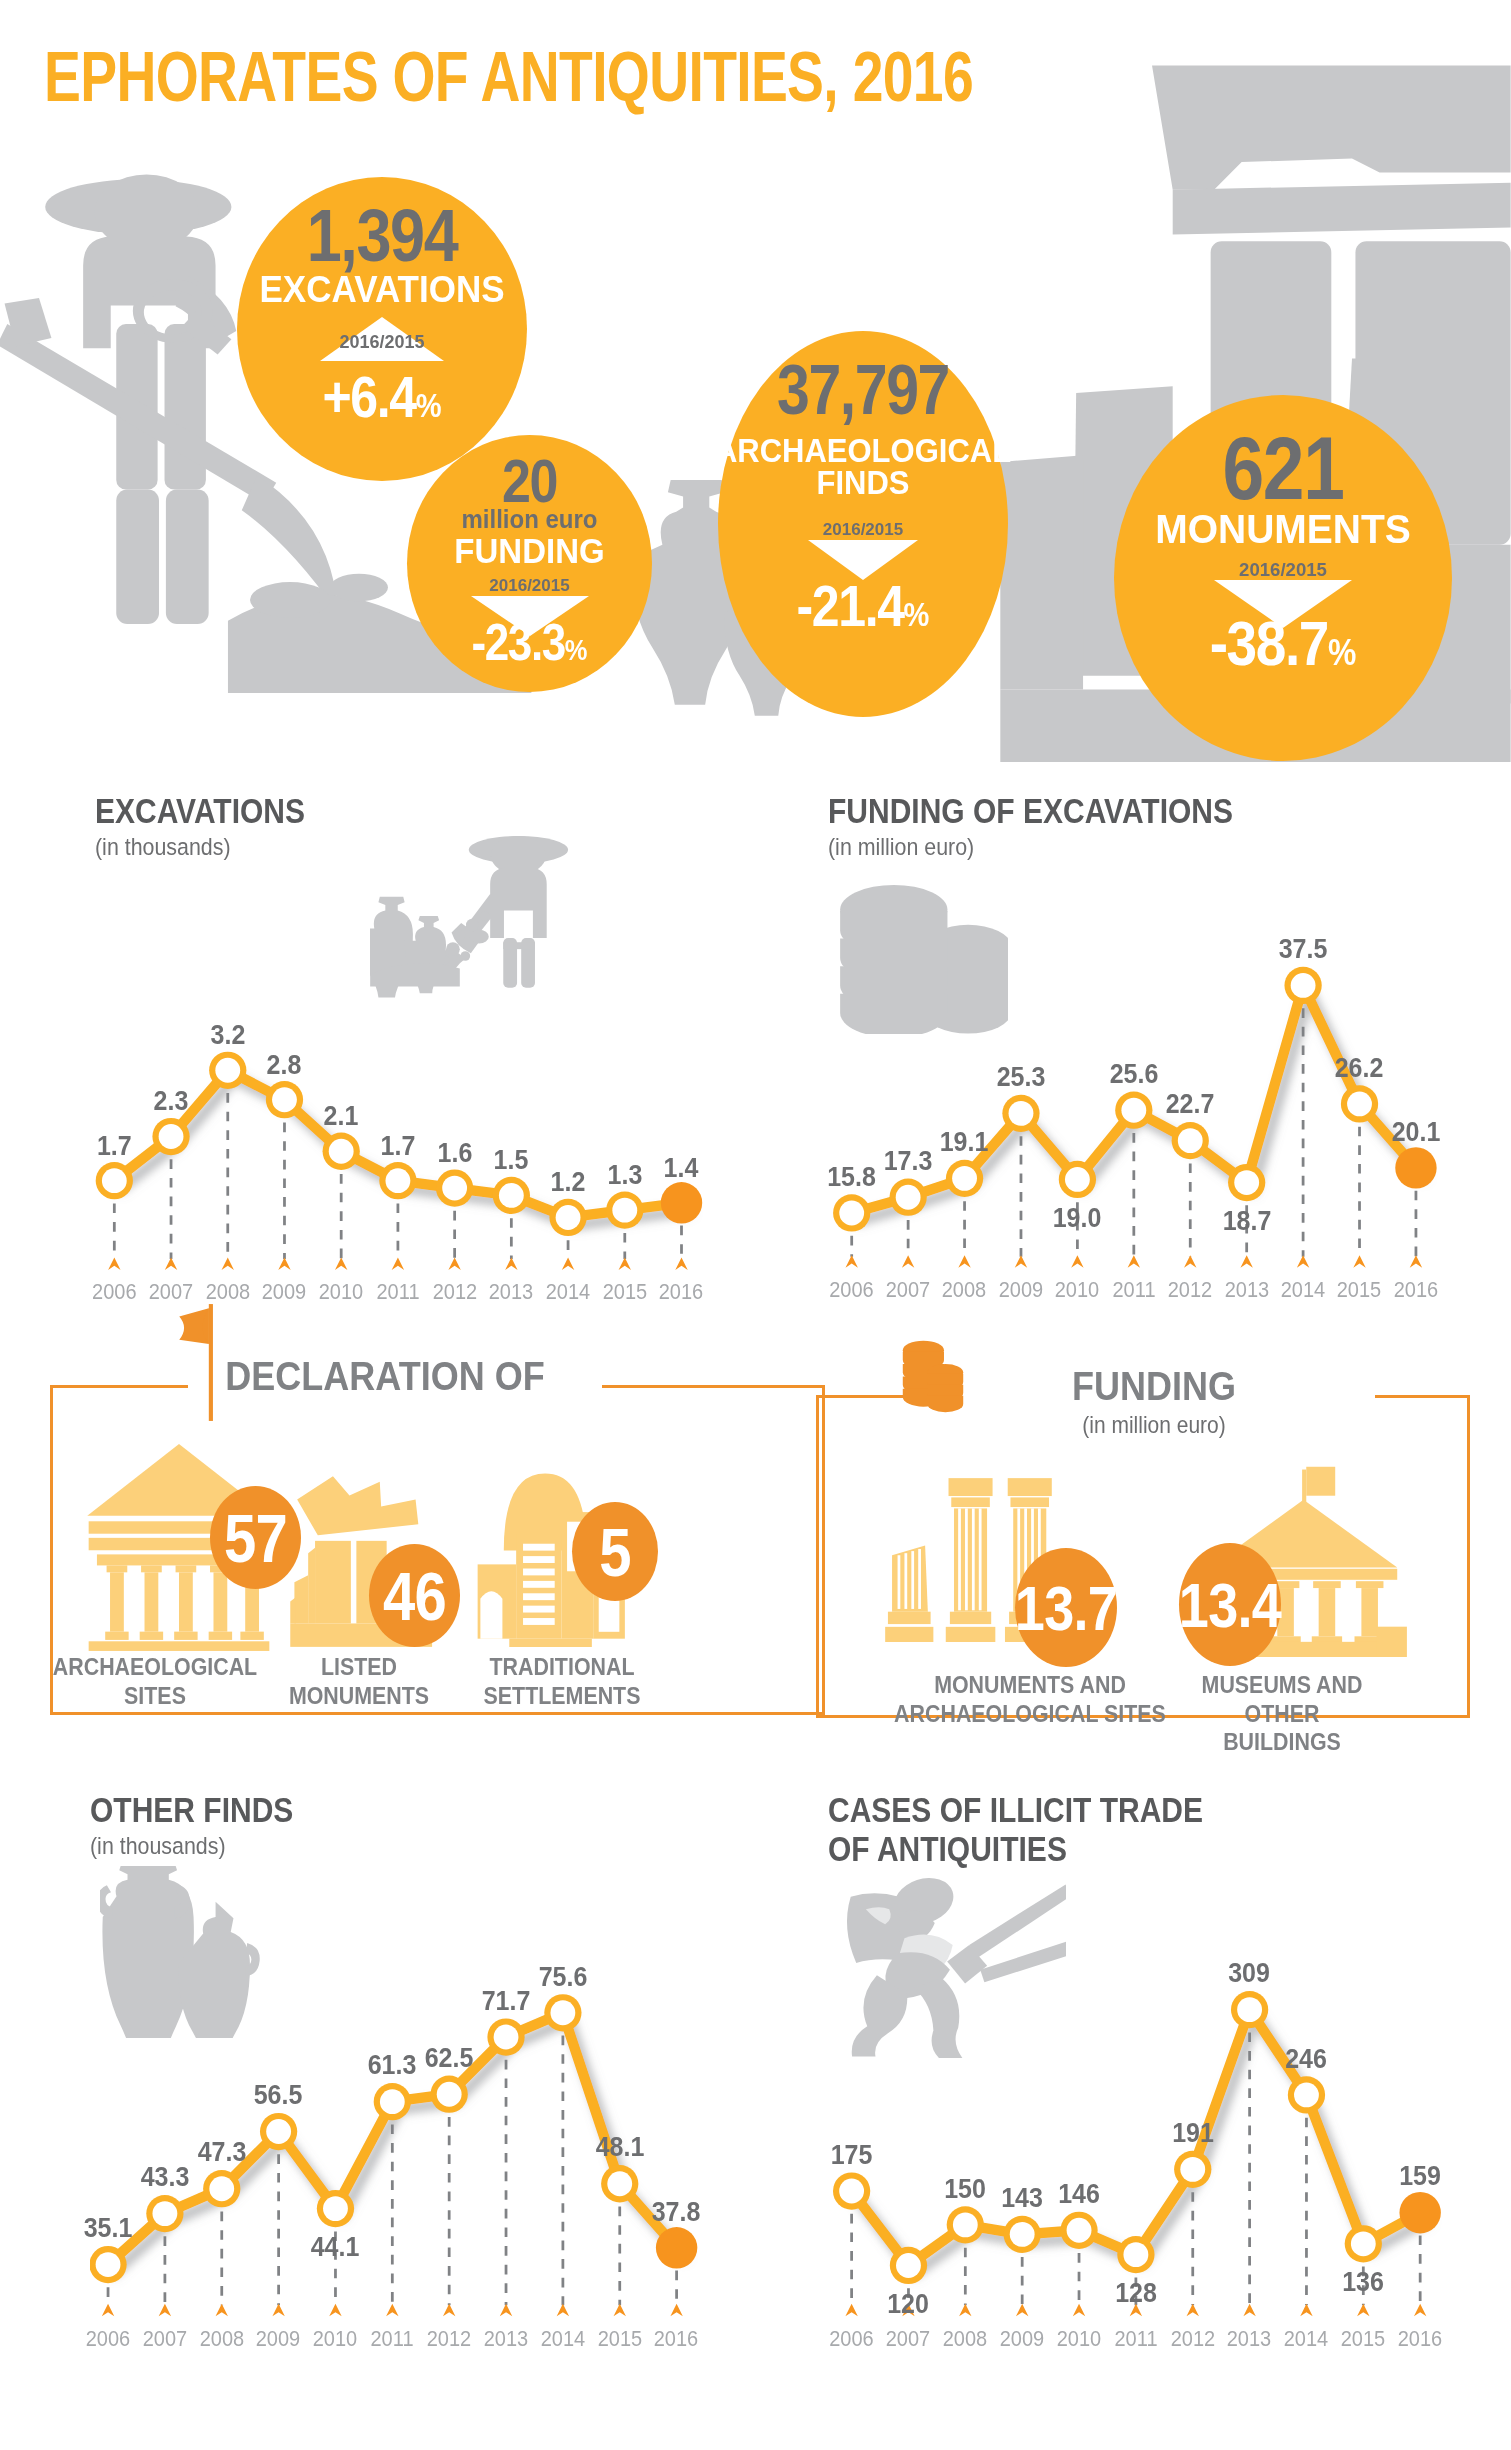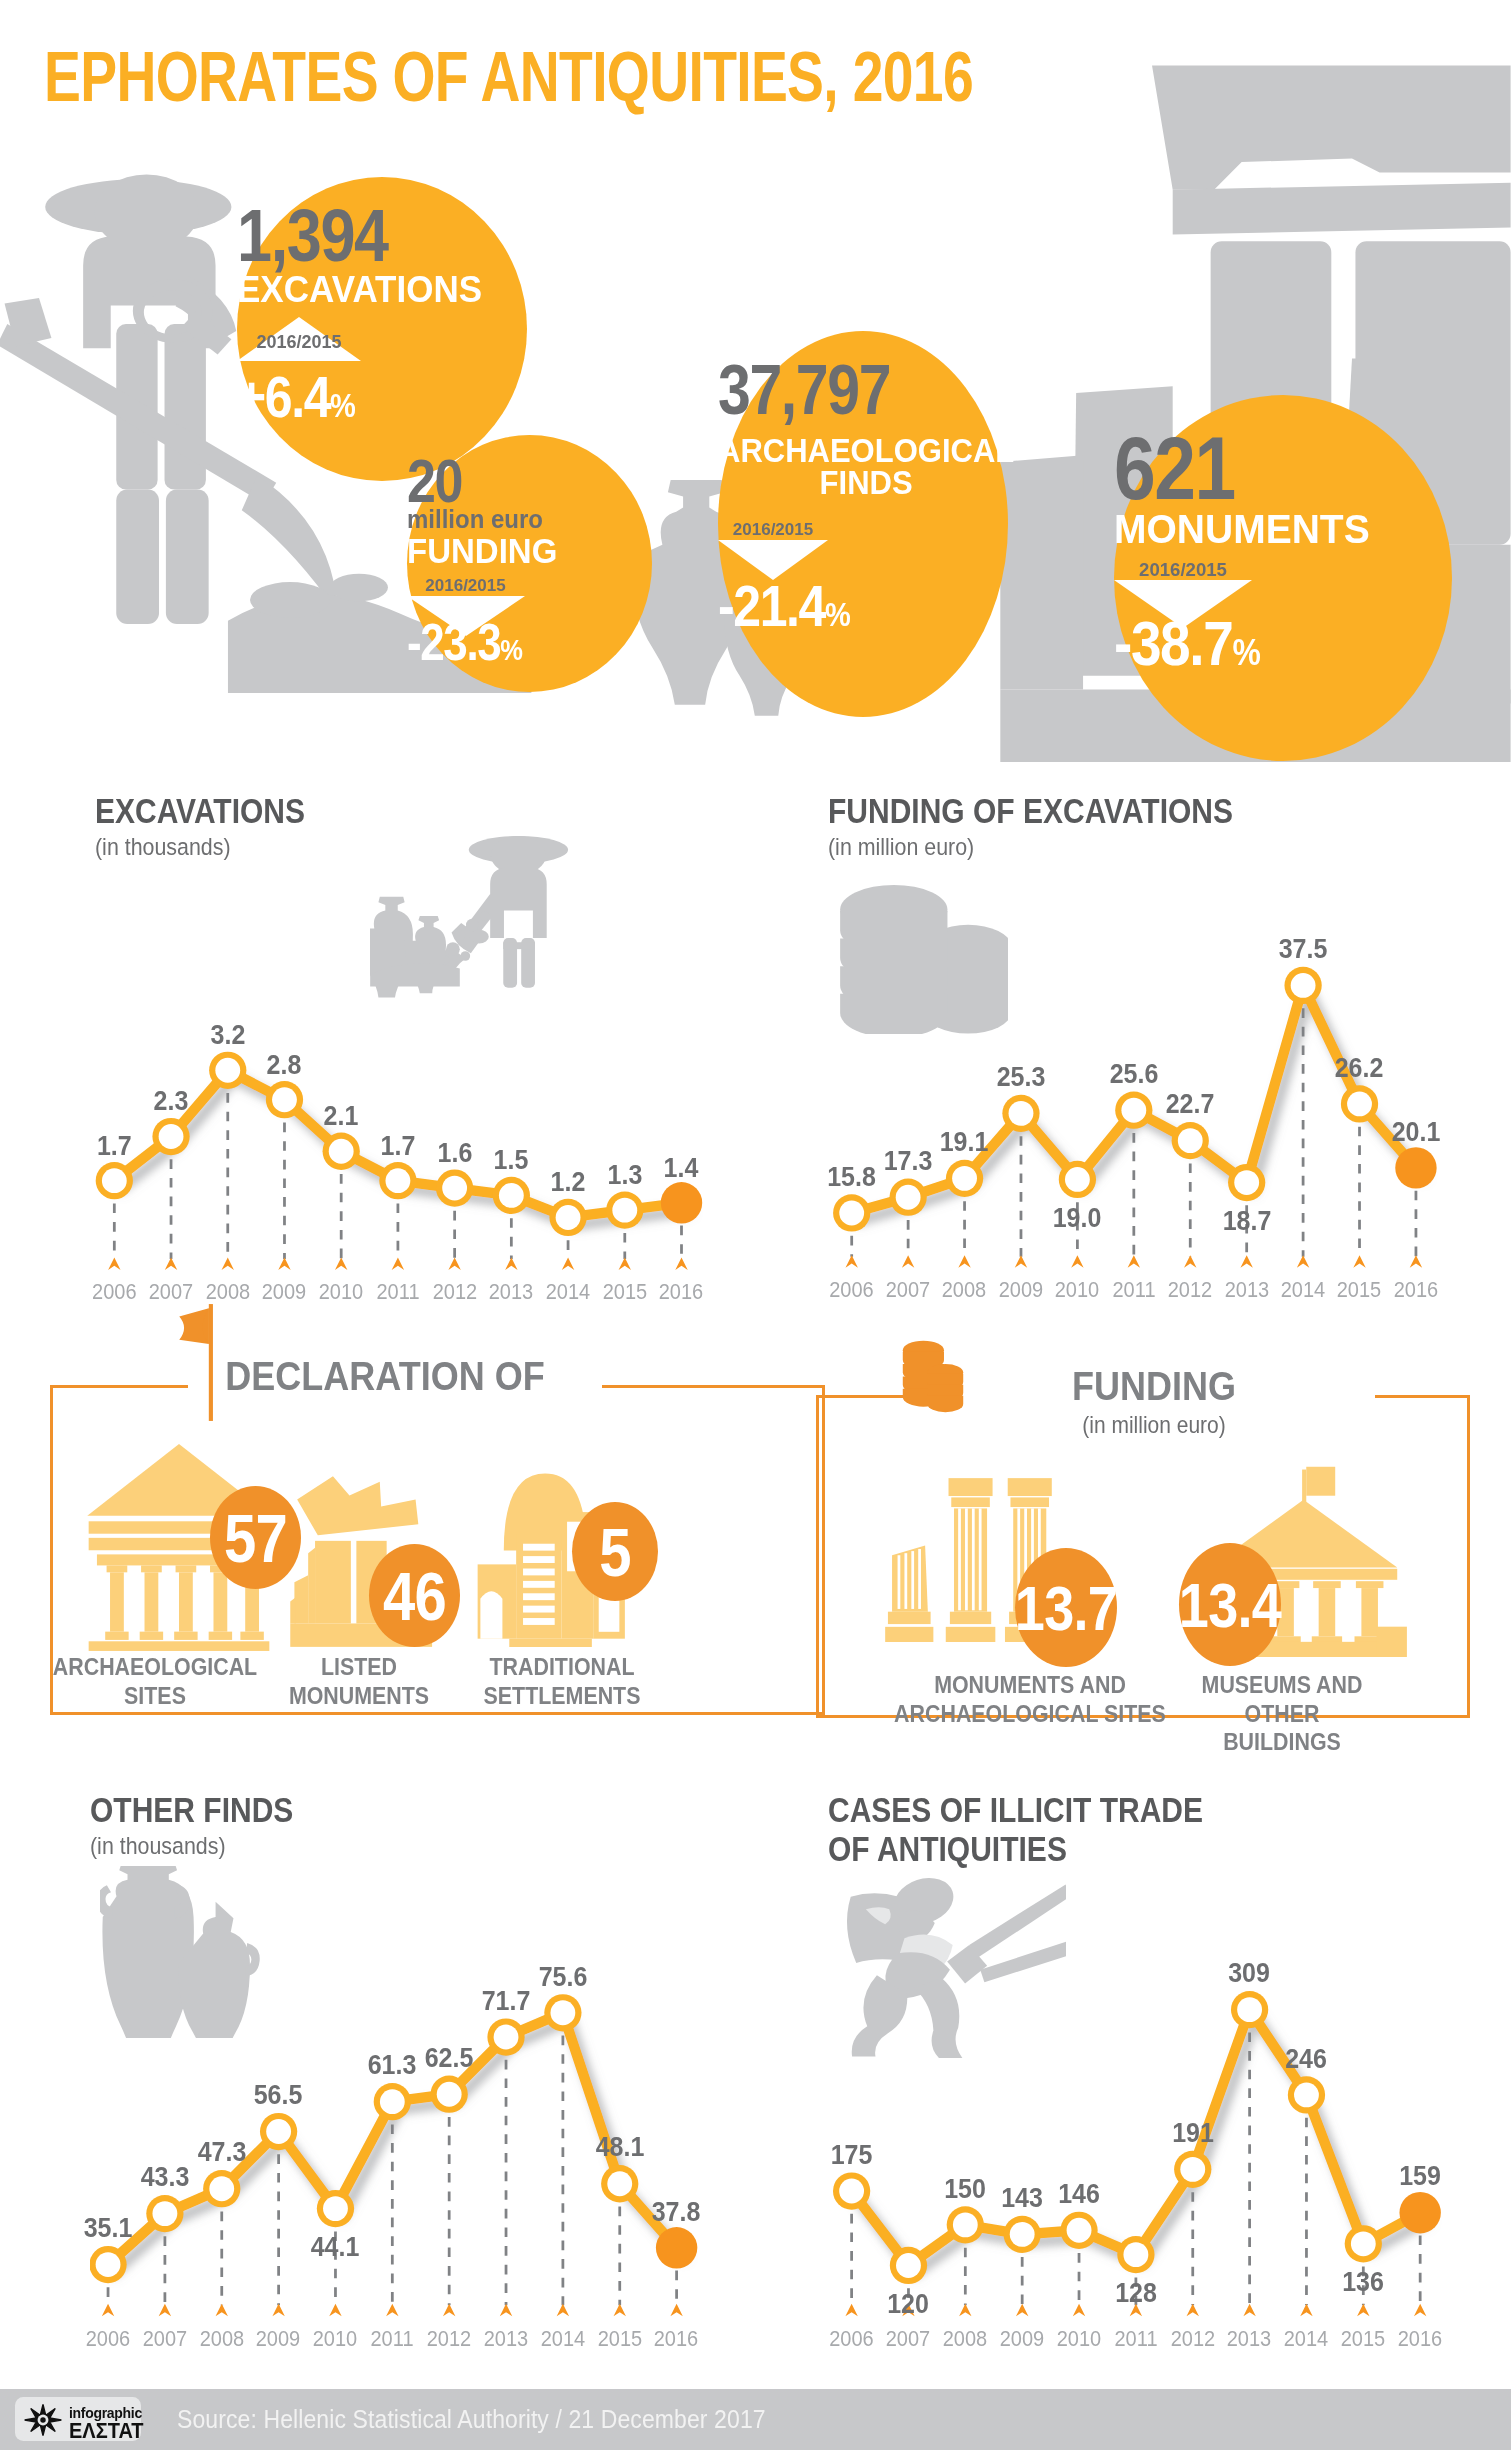--- a/index.html
+++ b/index.html
@@ -18,21 +18,21 @@
     color: #FBAF24;
     transform: scaleY(1.22) scaleX(0.97); transform-origin: left top;
     white-space: nowrap;
   }
 
   
   .hero { position:absolute; left:0; top:0; width:1511px; height:762px; overflow:hidden; }
   .hero svg { position:absolute; left:0; top:0; }
 
   .stat-bubble { position:absolute; border-radius:50%; background:#FBAF24;
-    display:flex; flex-direction:column; align-items:flex-start; justify-content:flex-start;
+    display:flex; flex-direction:column; align-items:center; justify-content:flex-start;
     text-align:center; }
   .sb-num { color:#6D6E70; font-weight:bold; line-height:0.94; letter-spacing:-1.4px;
             transform:scaleY(1.18); transform-origin:center top; }
   .sb-lab { color:#ffffff; font-weight:bold; line-height:0.98; letter-spacing:0px;
             transform:scaleY(1.06); transform-origin:center top;}
   .sb-sub { color:#6D6E70; font-weight:bold; line-height:1; }
   .sb-arrow { position:relative; }
   .sb-yr { position:absolute; left:0; right:0; color:#6D6E70; font-weight:bold;
            text-align:center; }
   .sb-pct { color:#ffffff; font-weight:bold; letter-spacing:-1.4px;
@@ -757,29 +757,15 @@
         <div class="xlabel" style="font-size: 20px; left: 251px; top: 362px;">2010</div>
         <div class="xlabel" style="font-size: 20px; left: 308px; top: 362px;">2011</div>
         <div class="xlabel" style="font-size: 20px; left: 365px; top: 362px;">2012</div>
         <div class="xlabel" style="font-size: 20px; left: 421px; top: 362px;">2013</div>
         <div class="xlabel" style="font-size: 20px; left: 478px; top: 362px;">2014</div>
         <div class="xlabel" style="font-size: 20px; left: 535px; top: 362px;">2015</div>
         <div class="xlabel" style="font-size: 20px; left: 592px; top: 362px;">2016</div>
       </div>
   </div>
 
-  <div class="footer">
-    <div class="logo-pill">
-      <svg class="logo-star" width="40" height="34" viewBox="0 0 58 50">
-        <g stroke="#111" stroke-width="2" fill="none">
-          <path d="M29 2 L33 18 L47 8 L39 22 L56 25 L39 28 L47 42 L33 32 L29 48 L25 32 L11 42 L19 28 L2 25 L19 22 L11 8 L25 18 Z" fill="#111"></path>
-        </g>
-        <circle cx="29" cy="25" r="8" fill="#E6E7E8"></circle>
-        <circle cx="29" cy="25" r="4" fill="#111"></circle>
-      </svg>
-      <div class="logo-txt1">infographic</div>
-      <div class="logo-txt2">ΕΛΣΤΑΤ</div>
-    </div>
-    <div class="src">Source: Hellenic Statistical Authority  /  21 December 2017</div>
-  </div>
 
 </div>
 
 
 </body></html>

